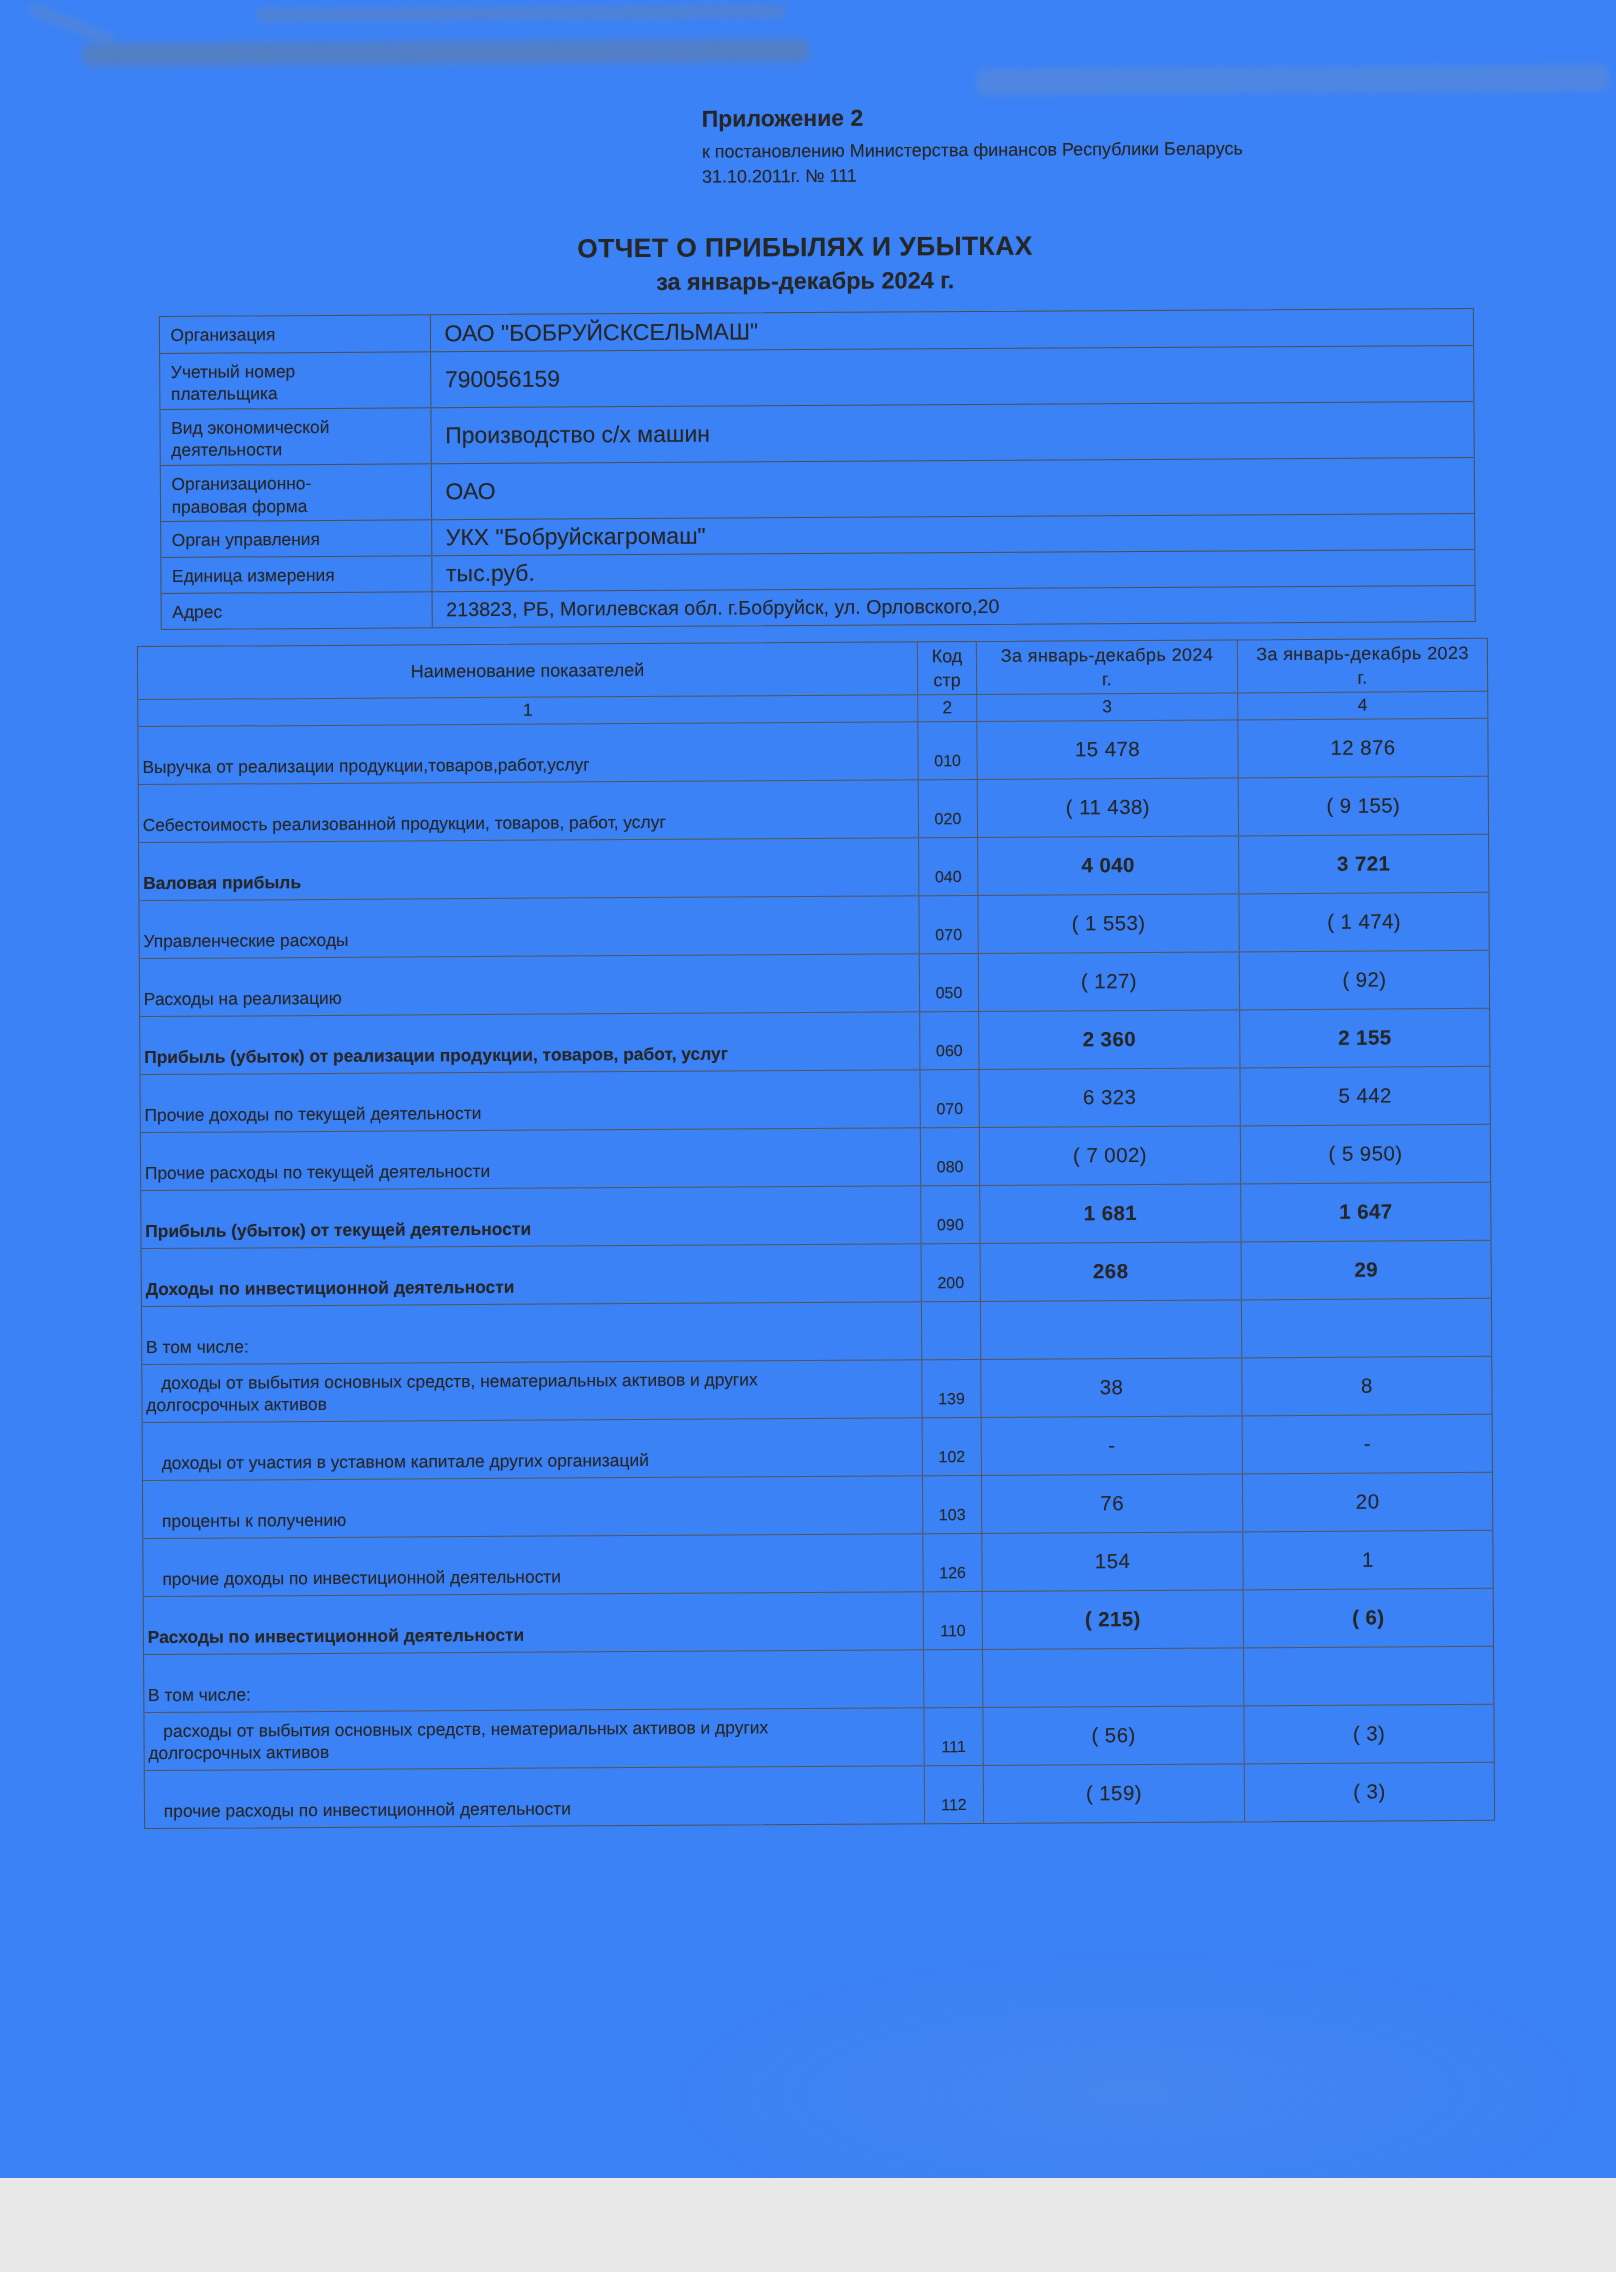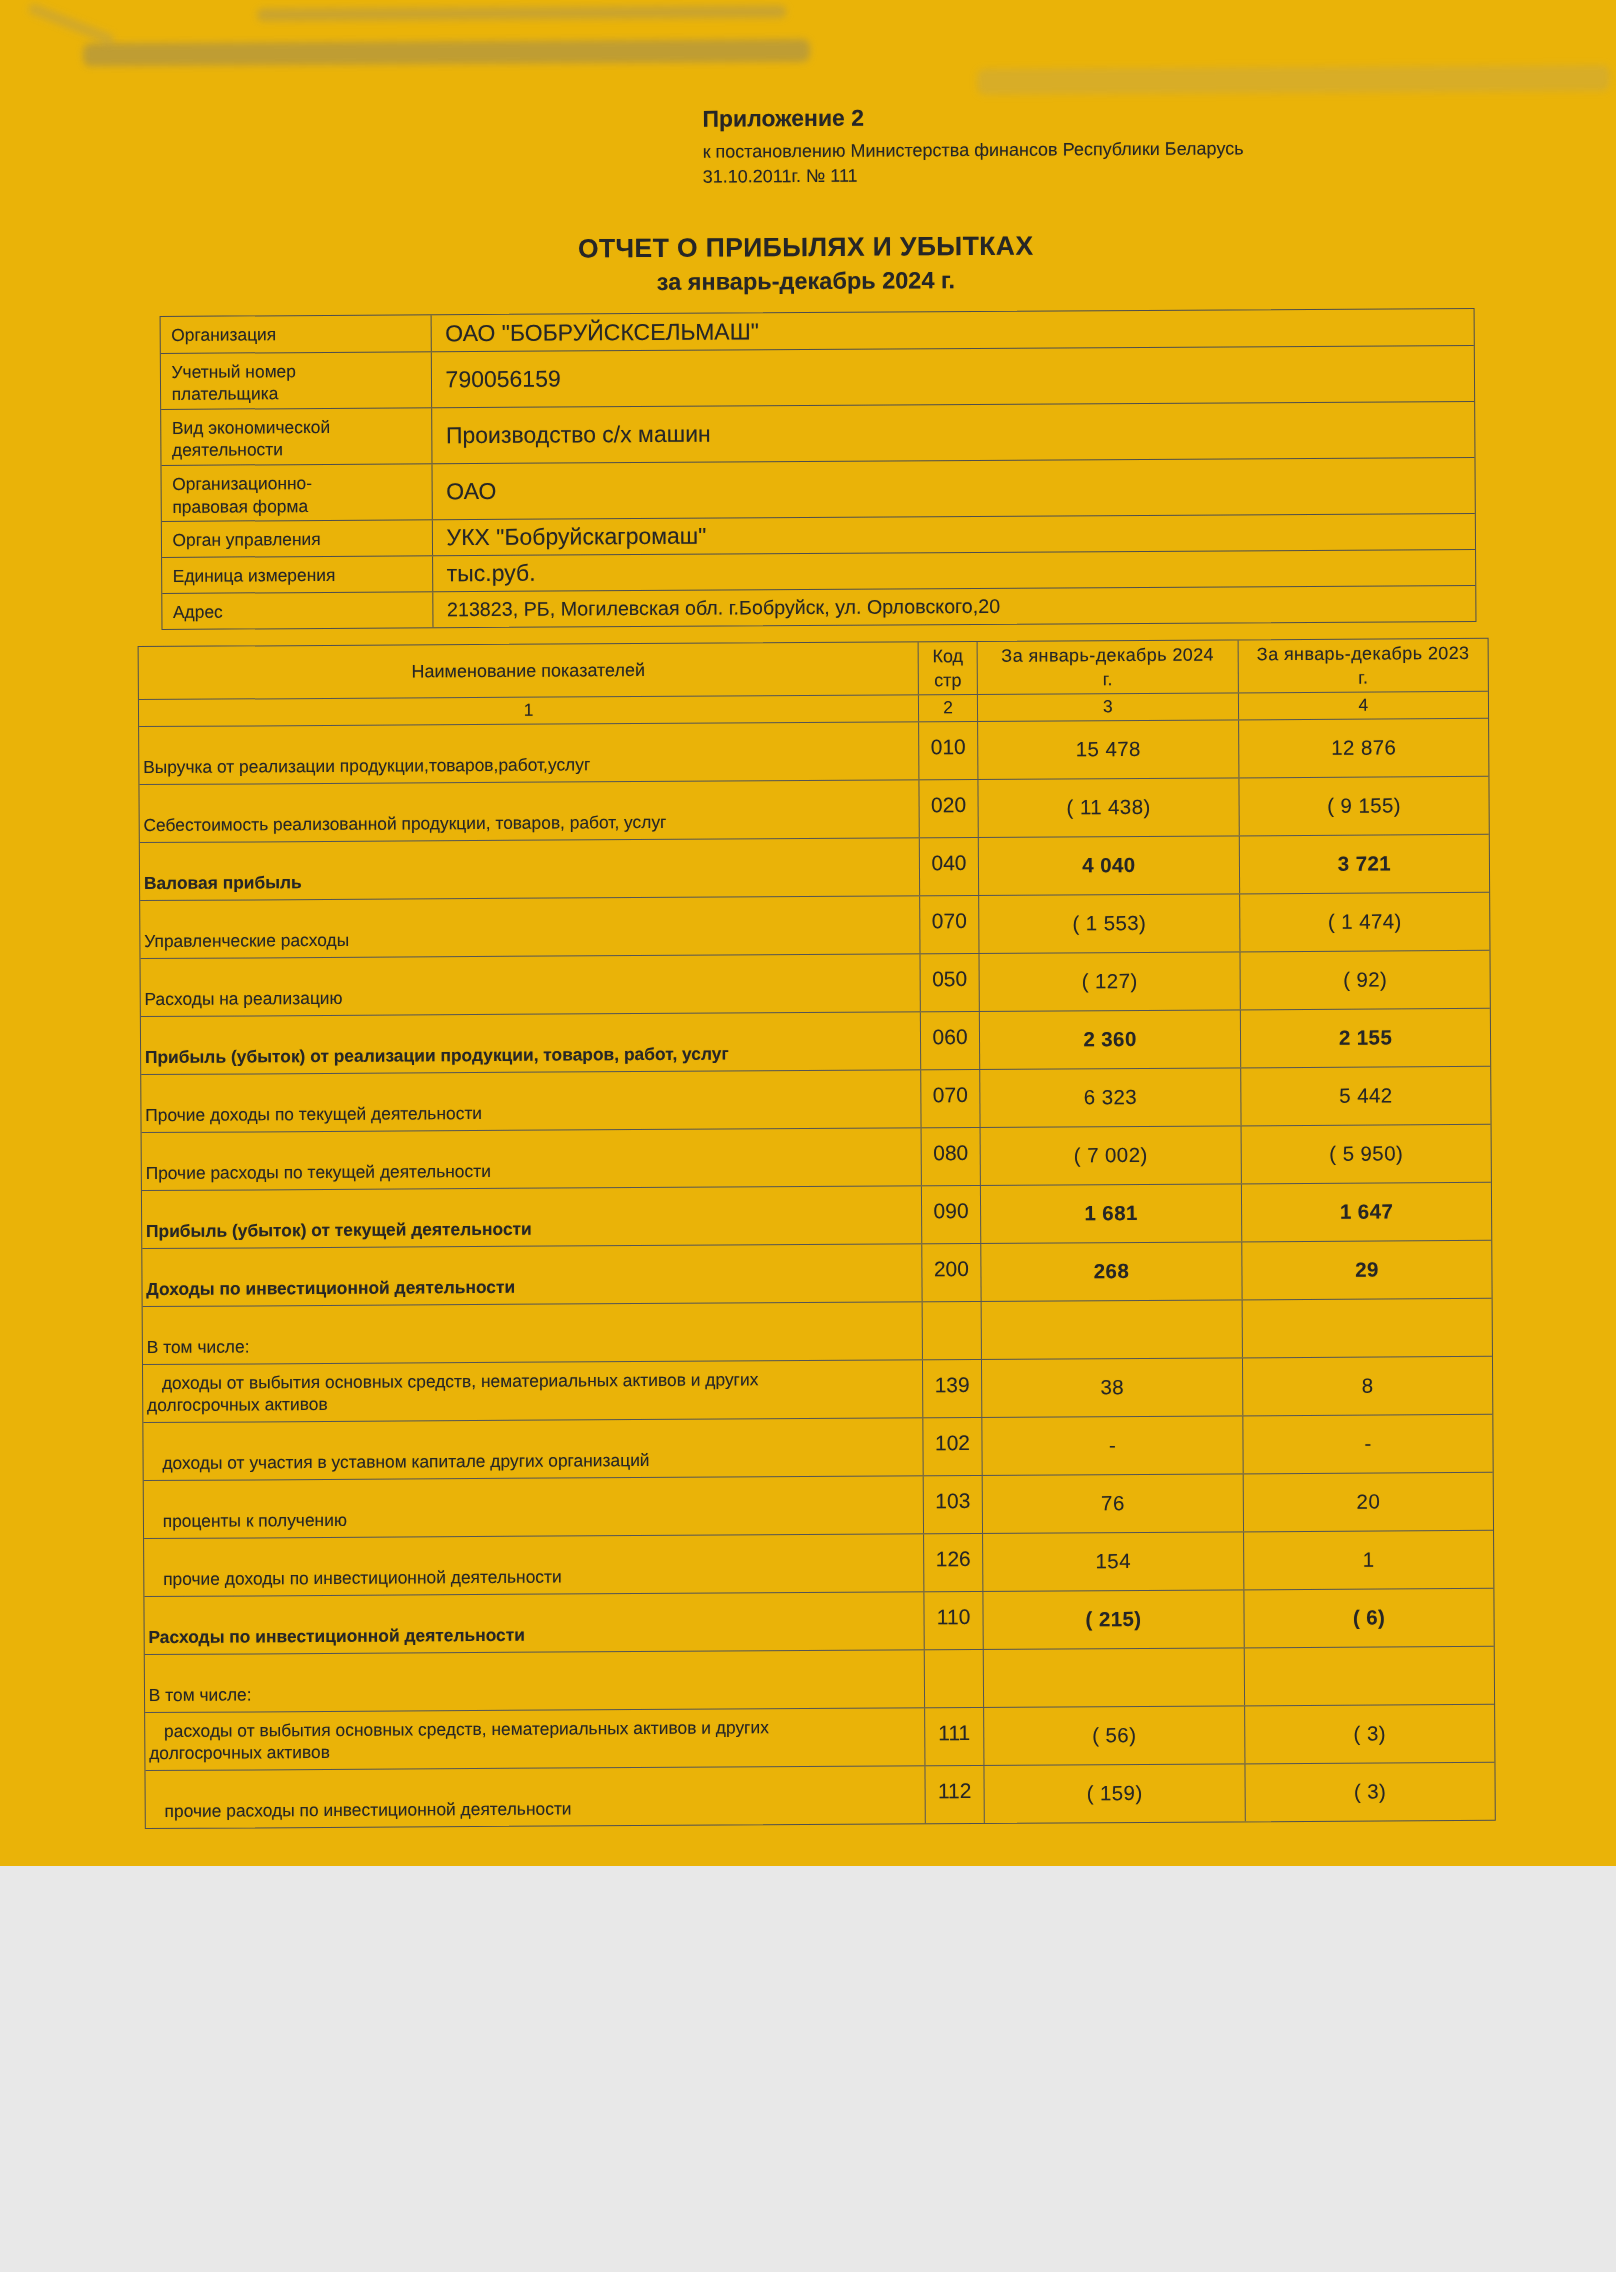--- a/index.html
+++ b/index.html
@@ -1,18 +1,18 @@
 <!DOCTYPE html>
 <html style="font-size:12px"><head>
 <meta charset="utf-8">
 <style>
   html,body{margin:0;padding:0;background:#e8e8e8;}
   *{box-sizing:border-box;}
   #page{
-    position:relative;width:1617px;height:1866px;background:#eab308;
+    position:relative;width:1617px;height:2178px;background:#3b82f6;
     overflow:hidden;font-family:"Liberation Sans","DejaVu Sans",sans-serif;
     color:#262626;
     text-decoration:underline;
   }
   .sheet{position:absolute;inset:0;transform:rotate(-0.35deg);transform-origin:50% 38%;}
   .sheet .txt{text-shadow:0 0 0.8px rgba(50,50,50,.30);}
 
   
   .streak{position:absolute;filter:blur(3.8px);border-radius:7.6px;}
   .streak1{left:87px;top:39px;width:727px;height:23px;background:rgba(120,120,122,.38);}
@@ -49,21 +49,21 @@
   
   #pl-table{position:absolute;left:138px;top:642px;width:1351px;border:1.5px solid #505050;}
   .pl-row{display:flex;border-top:1.5px solid #555;height:58px;}
   .pl-row:first-child{border-top:none;}
   .pl-row.hdr{height:52px;}
   .pl-row.num{height:27px;}
   .c-name{width:779px;display:flex;align-items:flex-end;padding:1.5px 6px 5.3px 3.8px;
           font-size:17.4px;line-height:1.25;white-space:pre-line;}
   .c-name.indent{text-indent:15px;}
   .c-code{width:59px;border-left:1.5px solid #555;display:flex;align-items:flex-end;
-          justify-content:center;padding-bottom:20px;font-size:21px;}
+          justify-content:center;padding-bottom:9px;font-size:16px;}
   .c-y{width:261px;border-left:1.5px solid #555;display:flex;align-items:flex-end;
        justify-content:center;padding-bottom:17.4px;font-size:20.5px;letter-spacing:0.4px;}
   .c-y.last{width:250px;}
   .pl-row.bold .c-name,.pl-row.bold .c-y{font-weight:bold;}
   .pl-row.hdr .c-name,.pl-row.hdr .c-code,.pl-row.hdr .c-y,
   .pl-row.num .c-name,.pl-row.num .c-code,.pl-row.num .c-y{
       align-items:center;justify-content:center;text-align:center;
       padding:0;font-size:18px;line-height:1.35;white-space:pre-line;font-weight:normal;}
   .pl-row.num .c-name,.pl-row.num .c-code,.pl-row.num .c-y{font-size:17.4px;}
 </style>

